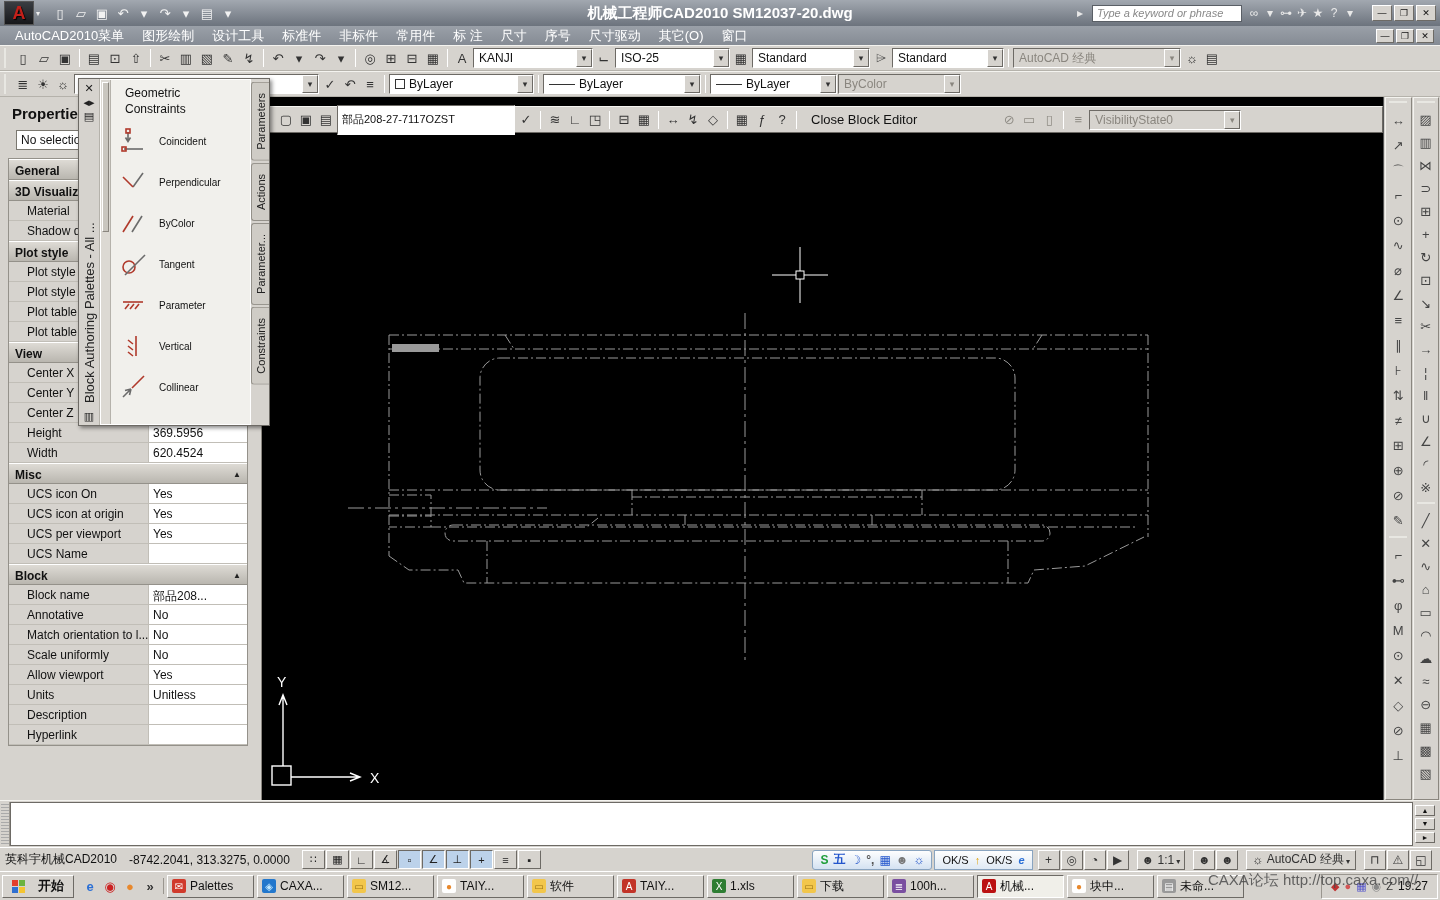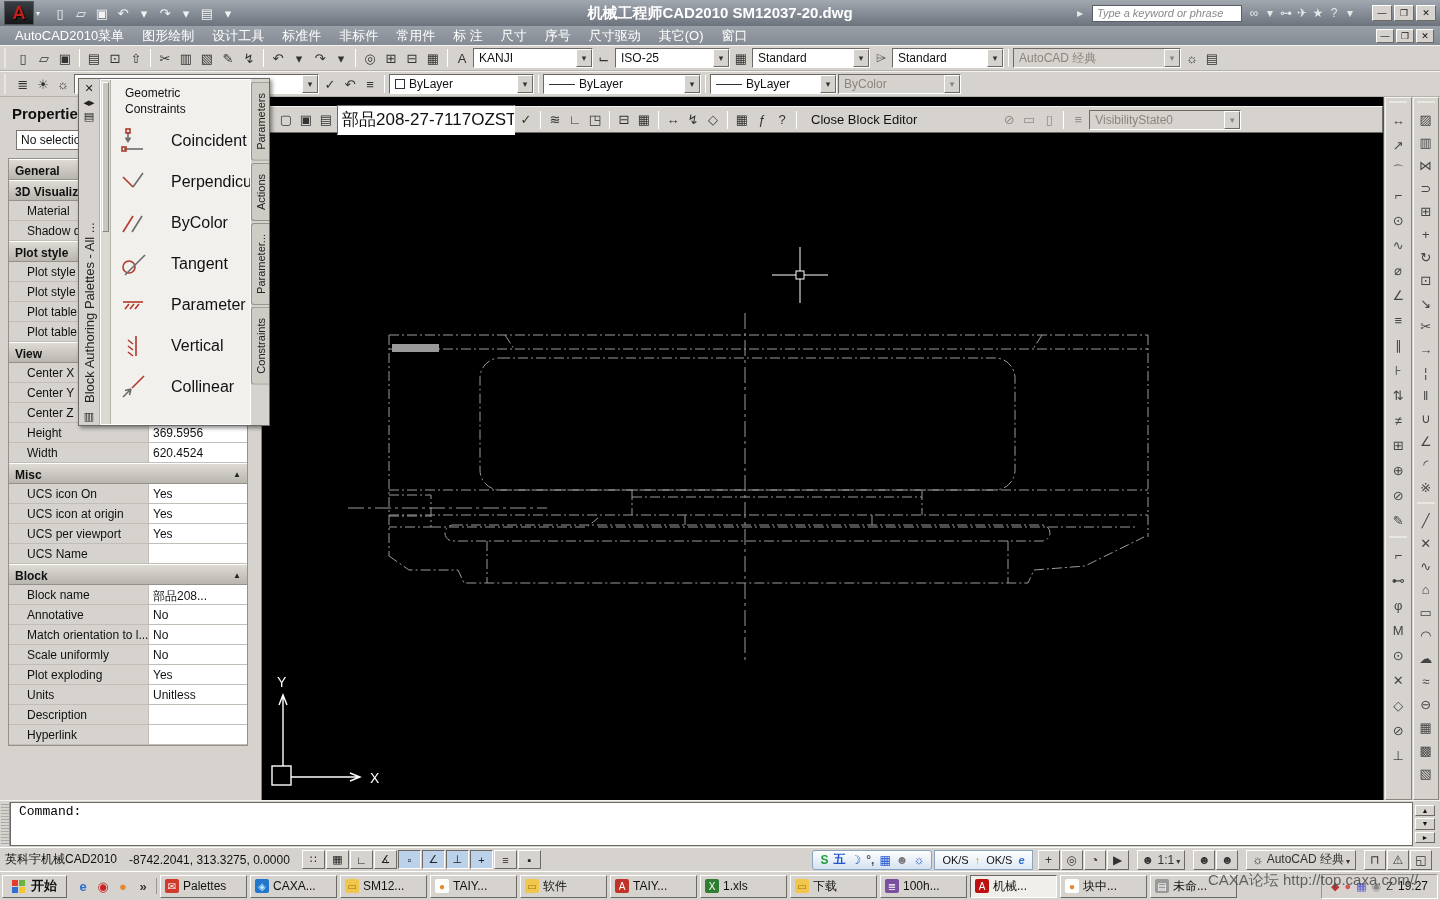--- a/index.html
+++ b/index.html
@@ -72,35 +72,35 @@
            background:#d6d3ce;border:1px solid #6d6a65;box-shadow:2px 2px 4px rgba(0,0,0,.45);}
   .pal-strip{width:21px;flex:none;display:flex;flex-direction:column;align-items:center;border-right:1px solid #b5b2ab;padding:2px 0;}
   .pal-btn{width:15px;height:14px;display:flex;align-items:center;justify-content:center;font-size:11px;font-weight:bold;color:#222;}
   .pal-title{flex:1;writing-mode:vertical-rl;transform:rotate(180deg);font-size:13px;color:#222;
              display:flex;align-items:center;padding:6px 0;white-space:nowrap;}
   .pal-body{flex:1;background:#f1f0ec;border:1px solid #fff;display:flex;overflow:hidden;}
   .pal-scroll{width:10px;flex:none;background:#dcd9d3;border-right:1px solid #b5b2ab;position:relative;}
   .pal-thumb{position:absolute;left:1px;top:2px;width:7px;height:150px;background:#c9c6bf;border:1px solid;border-color:#fff #8a867f #8a867f #fff;}
   .pal-list{flex:1;padding:4px 2px;overflow:hidden;}
   .pal-head{font-size:12px;line-height:1.3;margin:2px 0 10px 12px;white-space:pre-line;color:#111;}
-  .pal-item{display:flex;align-items:center;gap:24px;margin:0 0 13px 6px;font-size:16px;}
+  .pal-item{display:flex;align-items:center;gap:12px;margin:0 0 13px 6px;font-size:10px;}
   .pal-item svg{flex:none;}
   .gln{stroke:#6b6b6b;fill:none;stroke-width:1.6;}
   .rln{stroke:#b0392b;fill:none;stroke-width:1.6;}
   .pal-tabs{width:18px;flex:none;display:flex;flex-direction:column;background:#d6d3ce;padding:2px 0;}
   .pal-tab{writing-mode:vertical-rl;transform:rotate(180deg);font-size:11px;color:#222;background:#cfccc6;
            border:1px solid #94918a;border-left:none;border-radius:0 3px 3px 0;margin:1px 0;
            display:flex;align-items:center;justify-content:center;padding:10px 1px;white-space:nowrap;}
 
   
   .canvas{flex:1;background:#000;position:relative;overflow:hidden;}
   .bed-bar{position:relative;z-index:5;margin-top:9px;height:27px;background:#d6d3ce;
            border:1px solid;border-color:#f4f3ef #6d6a65 #6d6a65 #f4f3ef;display:flex;align-items:center;padding:0 3px;gap:1px;}
   .bed-field{width:178px;height:30px;background:#fff;border:1px solid;border-color:#6d6a65 #fff #fff #6d6a65;
-             display:flex;align-items:center;padding:0 4px;font-size:17px;overflow:hidden;white-space:nowrap;}
+             display:flex;align-items:center;padding:0 4px;font-size:11px;overflow:hidden;white-space:nowrap;}
   .bed-close{padding:0 10px;font-size:13px;color:#111;white-space:nowrap;}
   .bed-spacer{width:70px;}
   .ti.dim{color:#8f8c85;}
   .draw-svg{position:absolute;left:0;top:0;z-index:1;}
 
   
   .cmd{height:47px;background:#d6d3ce;display:flex;border-top:1px solid #f4f3ef;padding:1px;}
   .cmd-grip{width:9px;flex:none;border-right:1px solid #9a968f;background:repeating-linear-gradient(#d6d3ce 0 2px,#aaa 2px 3px);}
   .cmd-main{flex:1;background:#fff;border:1px solid #6d6a65;display:flex;flex-direction:column;
             font-family:"Liberation Mono","DejaVu Sans Mono",monospace;font-size:13px;color:#000;}
@@ -120,21 +120,21 @@
        border-radius:3px;height:20px;padding:0 7px;font-weight:bold;font-size:12px;}
   .okbox{display:flex;align-items:center;gap:6px;background:linear-gradient(#fefefe,#dfe9f4);border:1px solid #89a4c0;
          height:20px;padding:0 7px;font-size:11px;}
   .sbtn{width:22px;height:20px;background:#d6d3ce;border:1px solid;border-color:#fff #6d6a65 #6d6a65 #fff;
         display:flex;align-items:center;justify-content:center;font-size:12px;color:#333;}
   .sgroup{display:flex;align-items:center;gap:1px;padding:0 3px;white-space:nowrap;}
   .caret::after{content:"▾";font-size:8px;color:#333;margin-left:2px;}
 
   
   .taskbar{height:29px;background:#d6d3ce;border-top:1px solid #fff;display:flex;align-items:center;padding:2px 2px;gap:3px;}
-  .start{height:23px;display:flex;align-items:center;gap:6px;padding:0 9px;background:#d6d3ce;
+  .start{height:23px;display:flex;align-items:center;gap:13px;padding:0 9px;background:#d6d3ce;
          border:1px solid;border-color:#fff #6d6a65 #6d6a65 #fff;font-weight:bold;font-size:13px;}
   .flag{display:grid;grid-template-columns:6px 6px;grid-template-rows:6px 6px;gap:1px;}
   .flag span{display:block;}
   .ql{display:flex;align-items:center;gap:4px;padding:0 5px;border-right:1px solid #9a968f;}
   .qlic{width:16px;height:16px;display:flex;align-items:center;justify-content:center;font-size:13px;font-weight:bold;}
   .task-btn{width:87px;height:23px;background:#d6d3ce;border:1px solid;border-color:#fff #6d6a65 #6d6a65 #fff;
             display:flex;align-items:center;gap:4px;padding:0 4px;font-size:12px;white-space:nowrap;overflow:hidden;}
   .task-btn.active{background:#f0efe9;border-color:#6d6a65 #fff #fff #6d6a65;}
   .tico{width:14px;height:14px;border-radius:2px;display:flex;align-items:center;justify-content:center;
         font-size:10px;flex:none;color:#fff;}
@@ -451,21 +451,21 @@
             <span class="plabel">Match orientation to l...</span>
             <span class="pval">No</span>
 
           </div>
             <div class="prow">
             <span class="plabel">Scale uniformly</span>
             <span class="pval">No</span>
 
           </div>
             <div class="prow">
-            <span class="plabel">Plot exploding</span>
+            <span class="plabel">Allow viewport</span>
             <span class="pval">Yes</span>
 
           </div>
             <div class="prow">
             <span class="plabel">Units</span>
             <span class="pval">Unitless</span>
 
           </div>
             <div class="prow">
             <span class="plabel">Description</span>
@@ -722,21 +722,20 @@
     <div class="pal-tab">Parameters</div>
         <div class="pal-tab">Actions</div>
         <div class="pal-tab">Parameter...</div>
         <div class="pal-tab">Constraints</div>
       </div>
   </div>
 
   <div class="cmd">
     <div class="cmd-grip"></div>
     <div class="cmd-main">
-      <div class="cmd-line">Command:</div>
     </div>
     <div class="cmd-right">
       <span class="wb">▲</span>
       <span class="wb">▼</span>
       <span class="wb">►</span>
     </div>
   </div>
 
   <div class="status">
     <span class="st-text">英科宇机械CAD2010</span>

